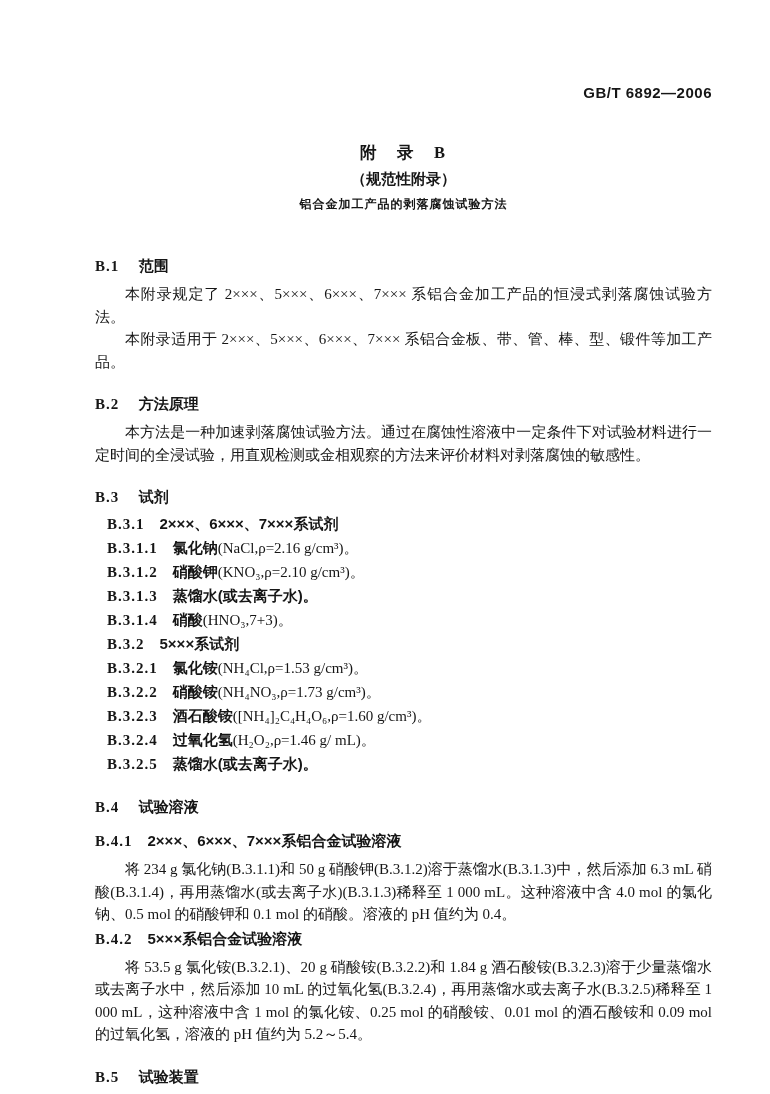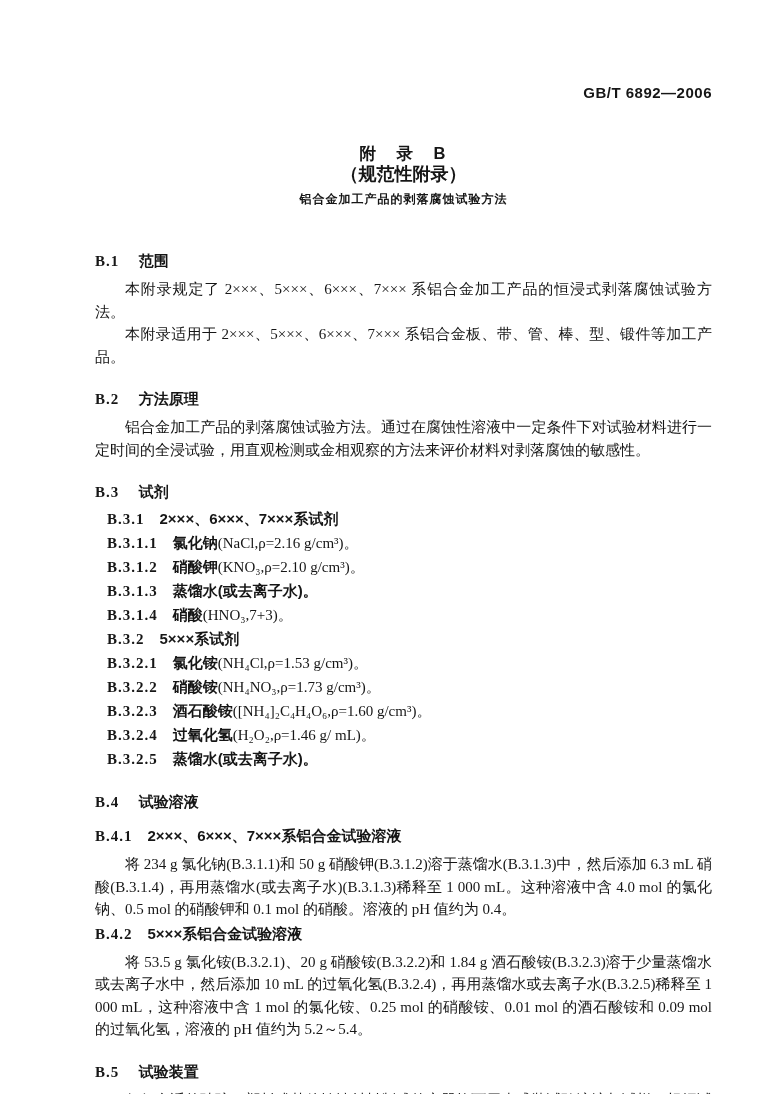--- a/index.html
+++ b/index.html
@@ -24,25 +24,25 @@
     text-align: right;
     font-family: "Liberation Sans", "DejaVu Sans", sans-serif;
     font-weight: bold;
     font-size: 15px;
     letter-spacing: 0.5px;
     line-height: 18px;
   }
   .title-block {
     margin-top: 40px;
     text-align: center;
-    font-family: Liberation Sans, sans-serif;
+    font-family: Liberation Serif, serif;
     font-weight: bold;
   }
   .title-line1 { font-size: 16.5px; line-height: 22px; letter-spacing: 2px; }
-  .title-line2 { font-size: 18px;   line-height: 21px; }
+  .title-line2 { font-size: 15px;   line-height: 21px; margin-top: 5px; }
   .title-line3 { font-size: 12px;   line-height: 21px; margin-top: 4px; letter-spacing: 1px; }
 
   .sec-heading {
     margin-top: 17px;
     font-family: "Liberation Sans", "DejaVu Sans", sans-serif;
     font-weight: bold;
     font-size: 15px;
     line-height: 21px;
   }
   .sec-heading.major { margin-top: 40px; }
@@ -94,21 +94,21 @@
 
   <div class="sec-heading major">
     <span class="clause-no">B.1</span><span>范围</span>
   </div>
   <p class="para">本附录规定了 2×××、5×××、6×××、7××× 系铝合金加工产品的恒浸式剥落腐蚀试验方法。</p>
   <p class="para follow">本附录适用于 2×××、5×××、6×××、7××× 系铝合金板、带、管、棒、型、锻件等加工产品。</p>
 
   <div class="sec-heading gap">
     <span class="clause-no">B.2</span><span>方法原理</span>
   </div>
-  <p class="para">铝合金加工产品的剥落腐蚀试验方法。通过在腐蚀性溶液中一定条件下对试验材料进行一定时间的全浸试验，用直观检测或金相观察的方法来评价材料对剥落腐蚀的敏感性。</p>
+  <p class="para">本方法是一种加速剥落腐蚀试验方法。通过在腐蚀性溶液中一定条件下对试验材料进行一定时间的全浸试验，用直观检测或金相观察的方法来评价材料对剥落腐蚀的敏感性。</p>
 
   <div class="sec-heading gap">
     <span class="clause-no">B.3</span><span>试剂</span>
   </div>
   <div class="reagent-list">
     <div class="reagent">
       <span class="clause-no">B.3.1</span><span class="term">2×××、6×××、7×××系试剂</span><span class="formula"></span>
     </div>
     <div class="reagent">
       <span class="clause-no">B.3.1.1</span><span class="term">氯化钠</span><span class="formula">(NaCl,ρ=2.16 g/cm³)。</span>

